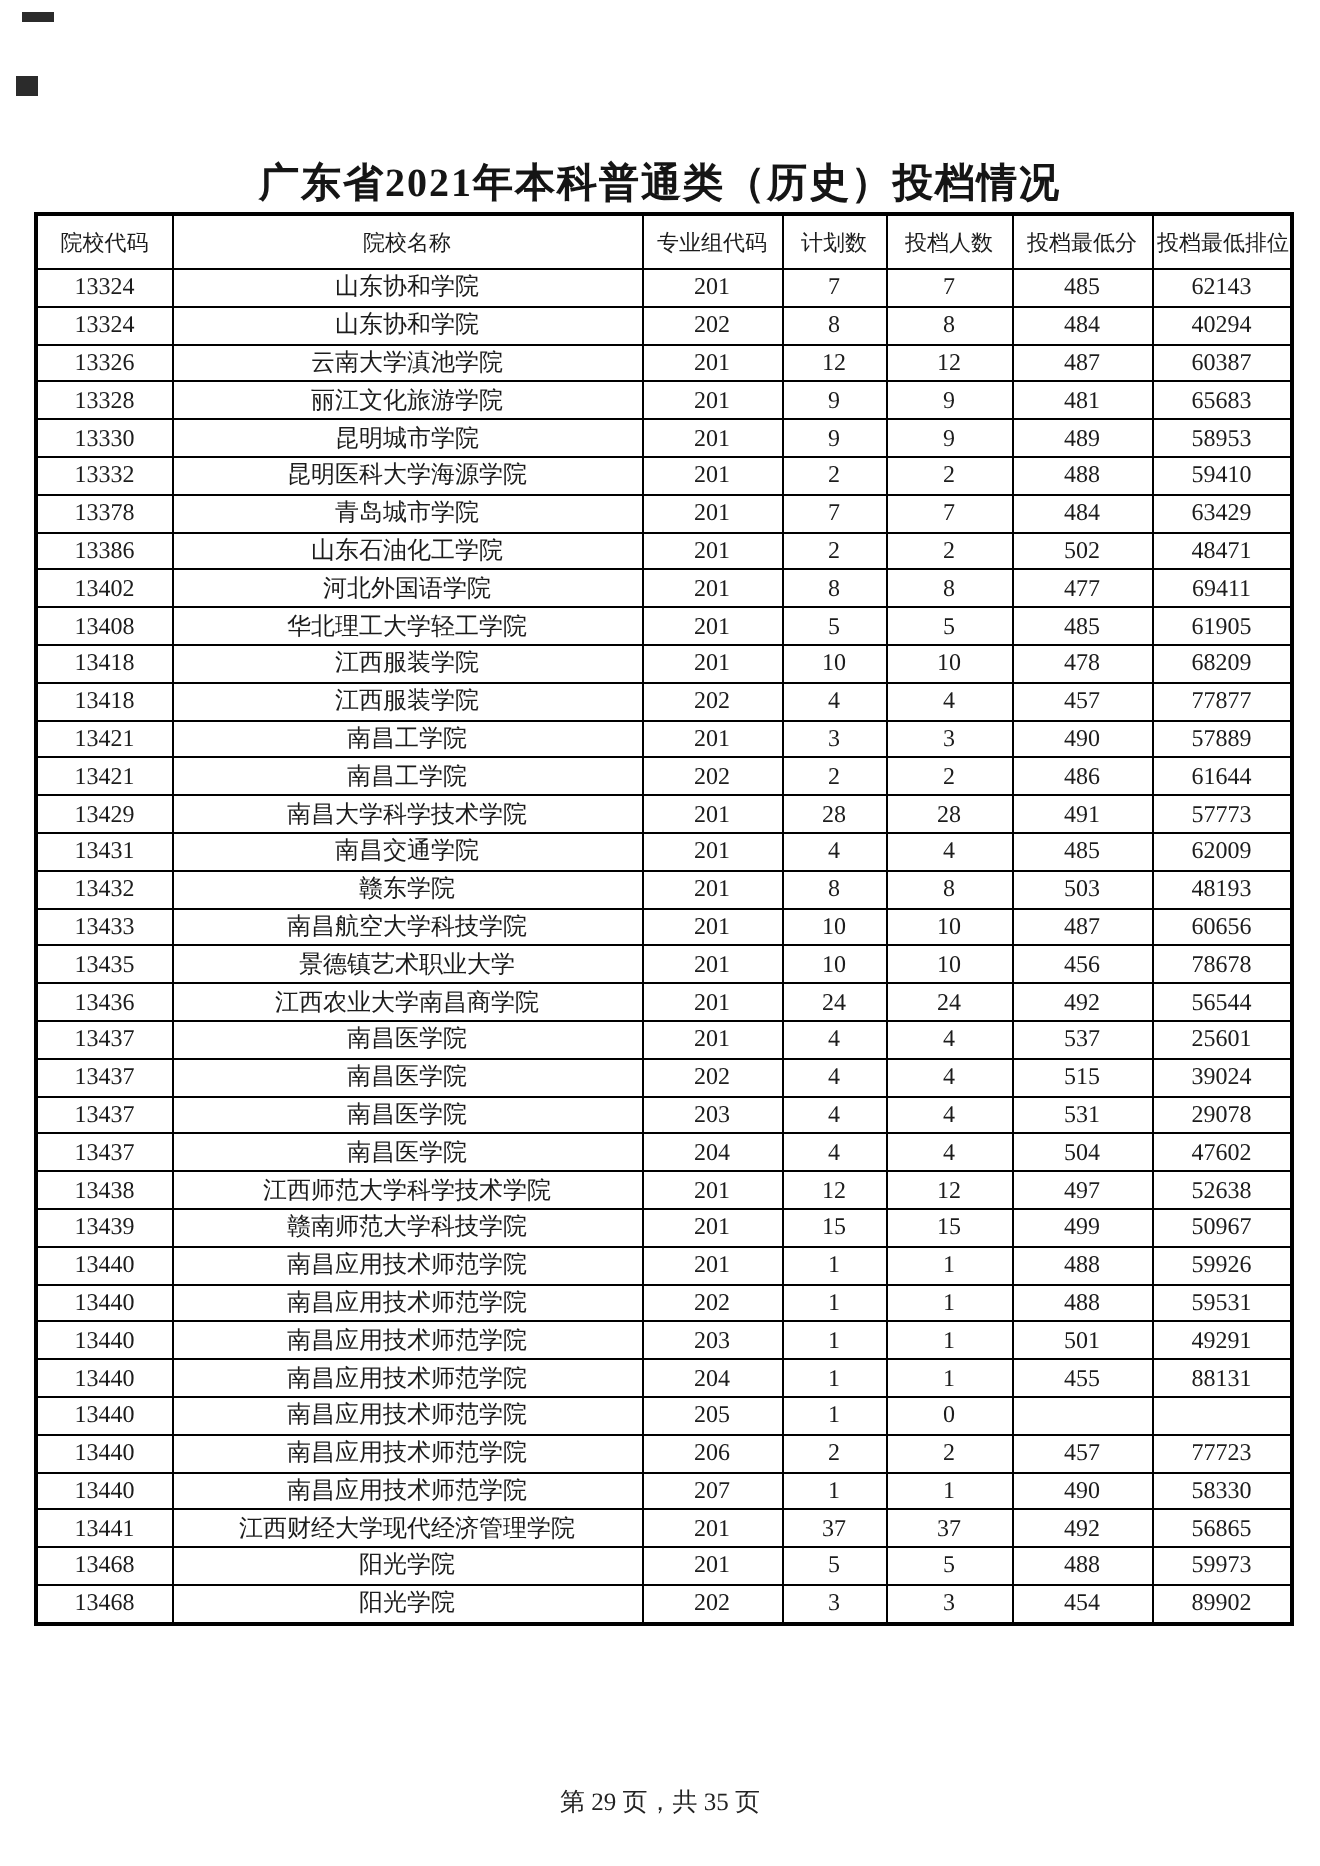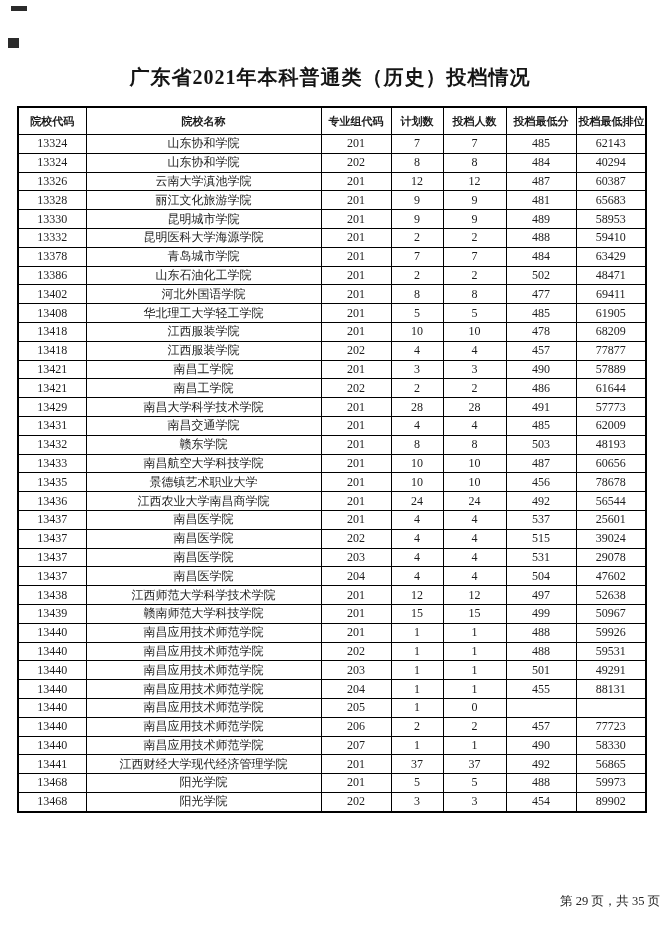--- a/index.html
+++ b/index.html
@@ -23,21 +23,21 @@
     background: #2b2b2b;
   }
   .artifact-2 {
     position: absolute;
     left: 8px; top: 38px;
     width: 11px; height: 10px;
     background: #2b2b2b;
   }
   .doc-title {
     position: absolute;
-    left: 0; top: 64px;
+    left: 0; top: 78px;
     width: 100%;
     text-align: center;
     font-size: 20px;
     font-weight: bold;
     letter-spacing: 1px;
     color: #151515;
   }
   table.score-table {
     position: absolute;
     left: 17px;
@@ -52,38 +52,38 @@
     text-align: center;
     vertical-align: middle;
     padding: 0 2px;
     overflow: hidden;
     white-space: nowrap;
     color: #1c1c1c;
   }
   table.score-table th {
     height: 26px;
     font-size: 11px;
-    font-weight: bold;
+    font-weight: normal;
   }
   table.score-table td {
     height: 17.8px;
     font-size: 12px;
   }
   col.c-code  { width: 68px; }
   col.c-name  { width: 235px; }
   col.c-group { width: 70px; }
   col.c-plan  { width: 52px; }
   col.c-num   { width: 63px; }
   col.c-score { width: 70px; }
   col.c-rank  { width: 70px; }
   .page-footer {
     position: absolute;
     left: 0; top: 893px;
     width: 100%;
-    text-align: right;
+    text-align: center;
     font-size: 12.5px;
     color: #222;
   }
 </style>
 </head>
 <body>
 
 <div class="page">
   <div class="artifact-1"></div>
   <div class="artifact-2"></div>

